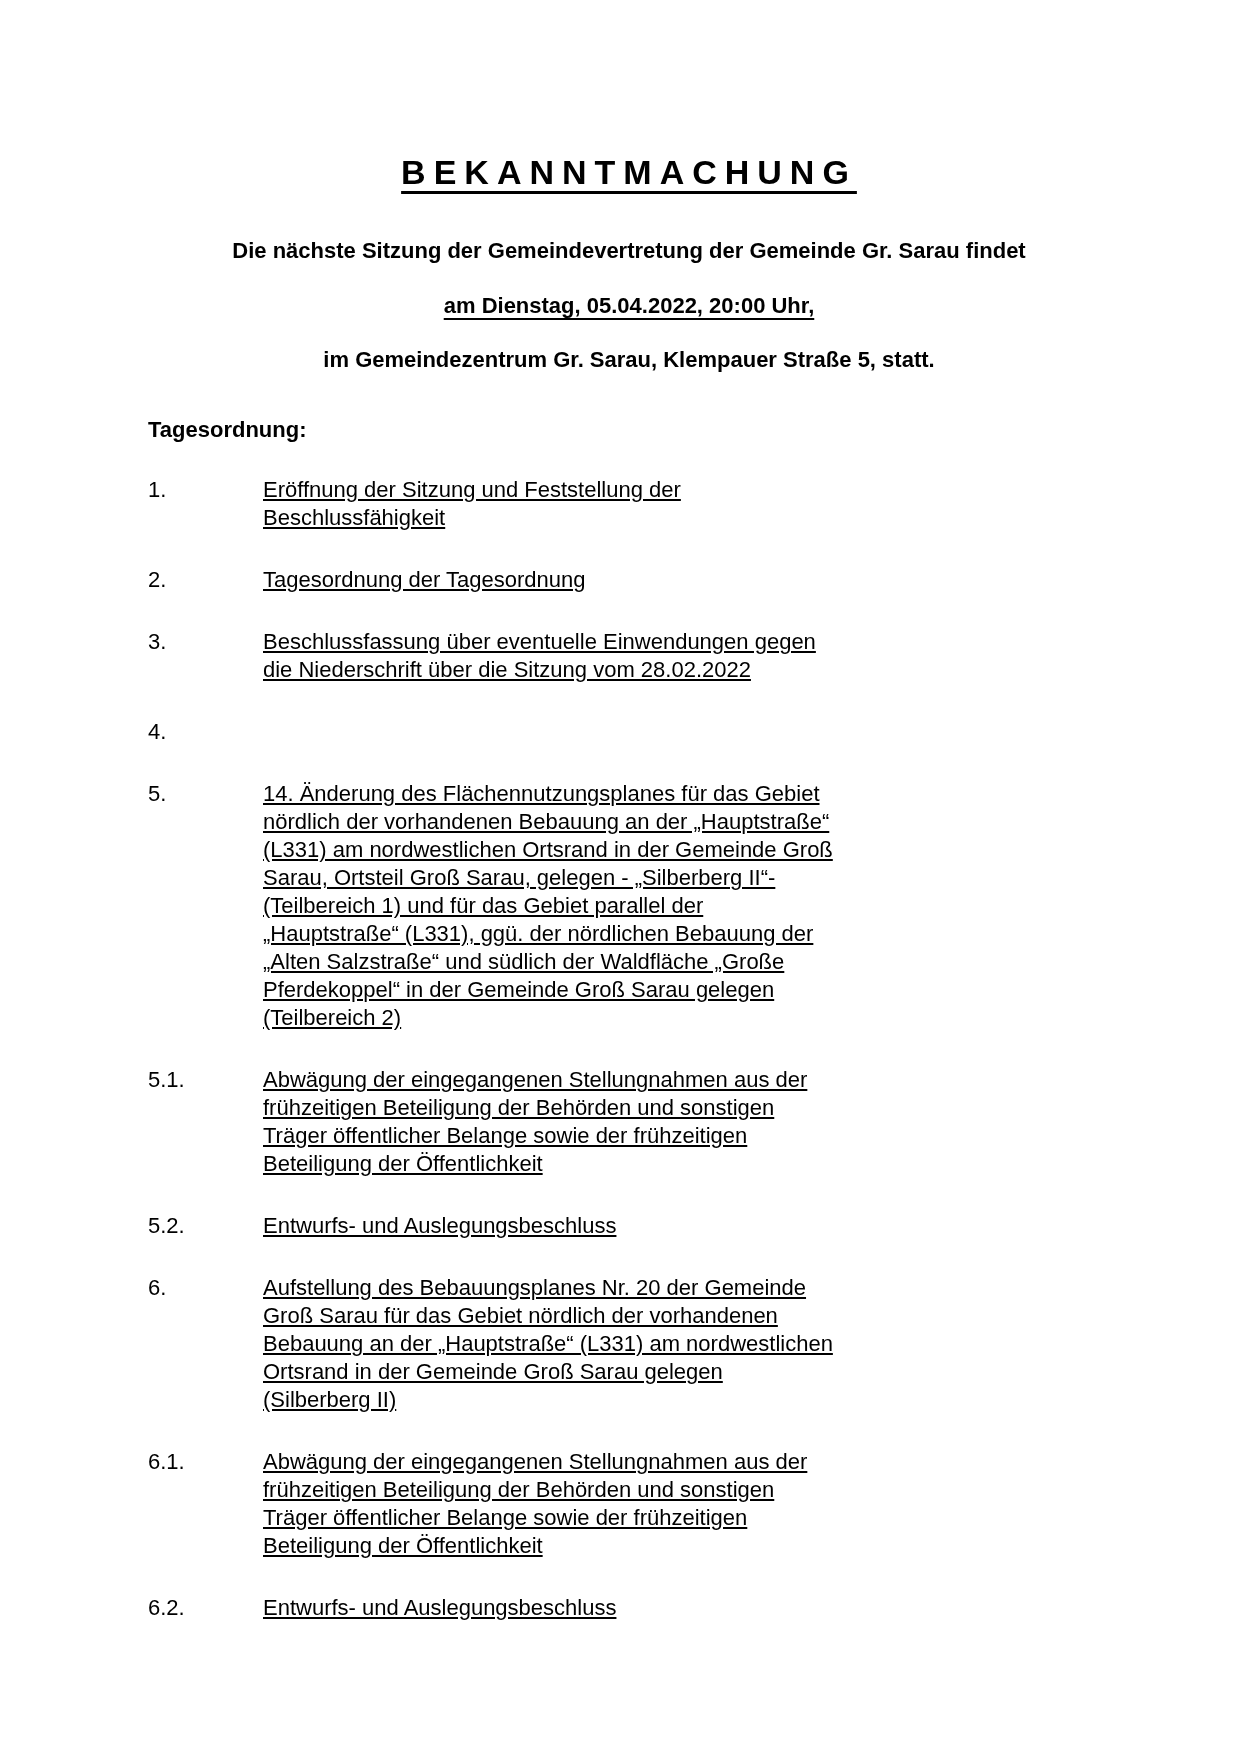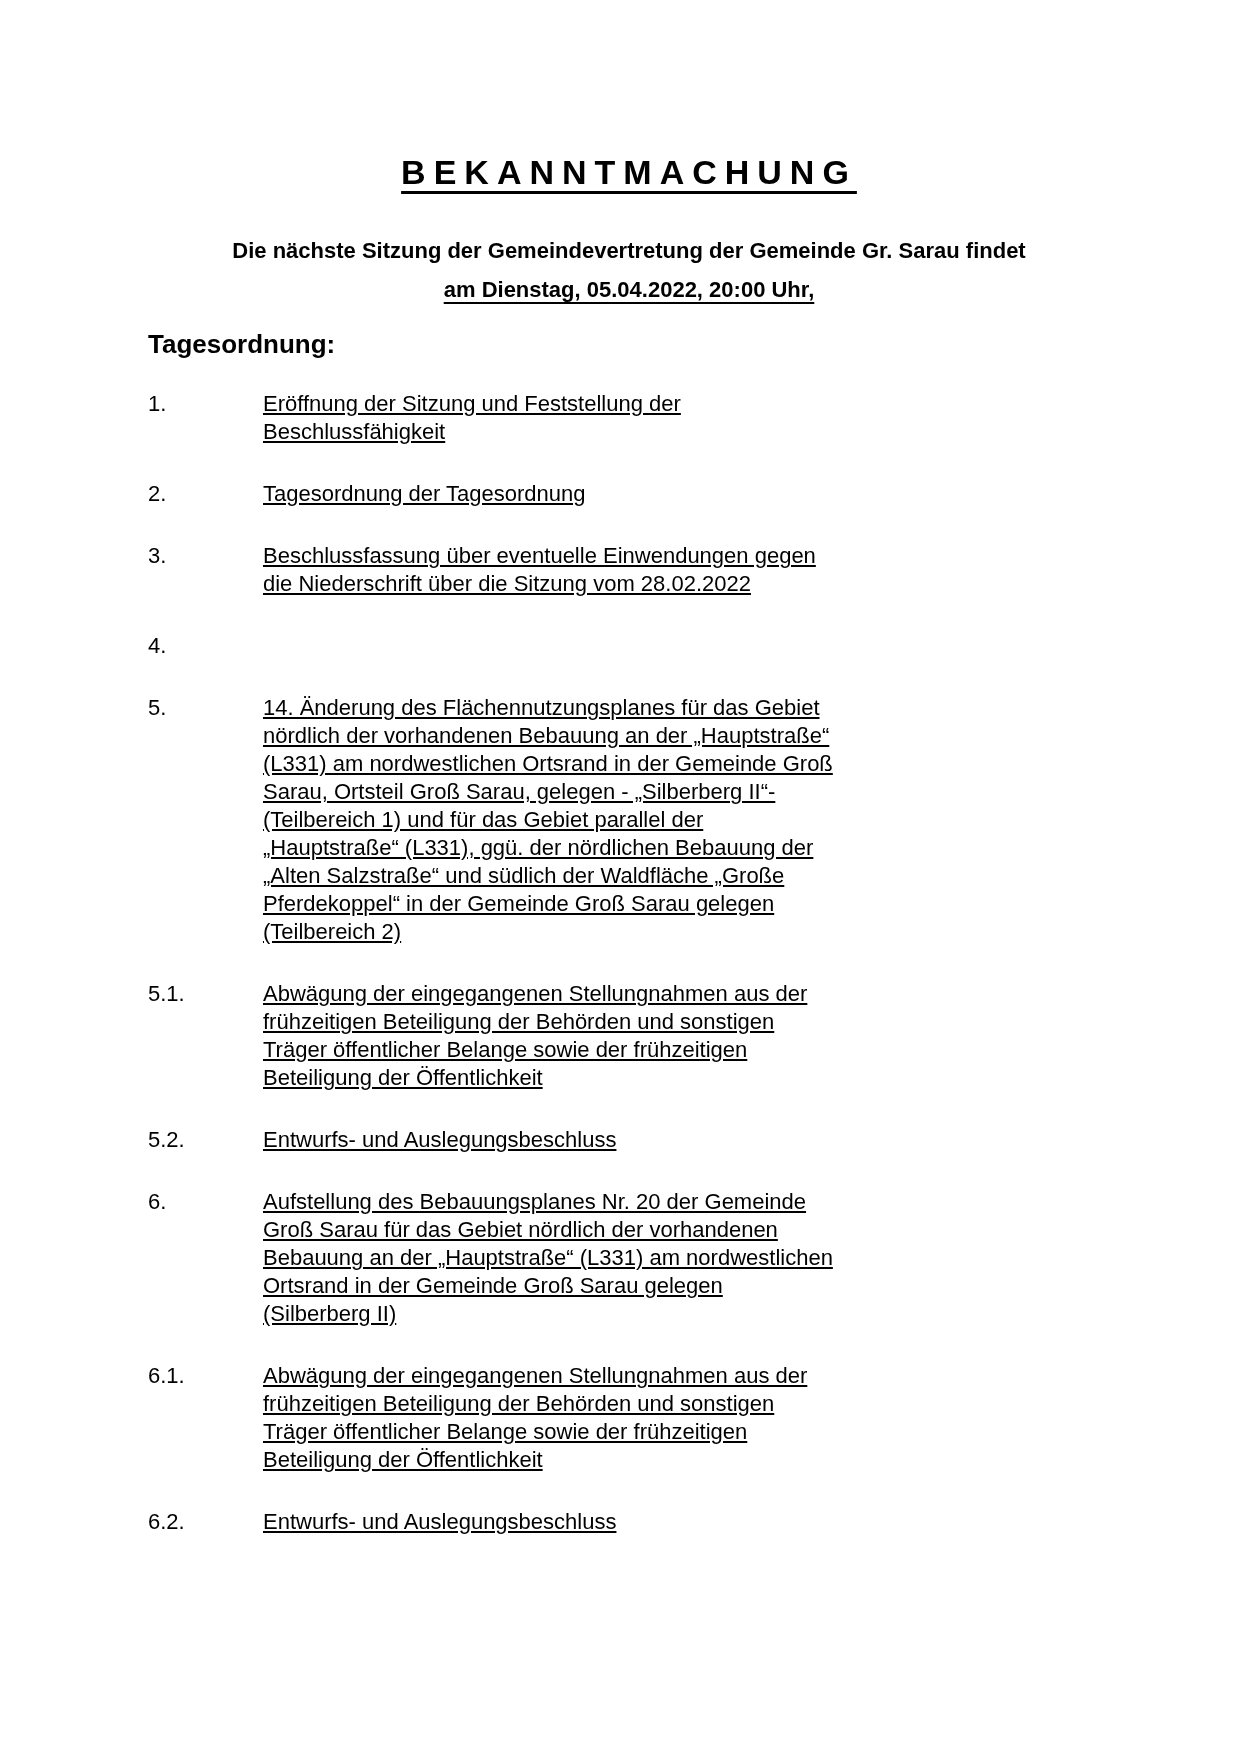--- a/index.html
+++ b/index.html
@@ -35,29 +35,29 @@
     text-decoration-thickness: 3px;
     text-underline-offset: 7px;
   }
   .intro-line {
     text-align: center;
     font-size: 22px;
     line-height: 28px;
     font-weight: bold;
     margin: 0 0 26px 0;
   }
-  .intro-line.first { margin-bottom: 11px; }
+  .intro-line.first { margin-bottom: 27px; }
   .intro-line.last  { margin-bottom: 42px; }
   .intro-line .u {
     text-decoration: underline;
     text-decoration-thickness: 2px;
     text-underline-offset: 5px;
   }
   .section-label {
-    font-size: 26px;
+    font-size: 22px;
     line-height: 28px;
     font-weight: bold;
     margin: 0 0 32px 0;
   }
   .agenda {
     display: flex;
     flex-direction: column;
     row-gap: 34px;
   }
   .agenda-row {
@@ -79,20 +79,21 @@
 <body>
 
 <div class="page">
 
   <h1 class="doc-title"><span class="u">BEKANNTMACHUNG</span></h1>
 
   <p class="intro-line first">Die nächste Sitzung der Gemeindevertretung der Gemeinde Gr. Sarau findet</p>
 
   <p class="intro-line"><span class="u">am Dienstag, 05.04.2022, 20:00 Uhr,</span></p>
 
+  <p class="intro-line last">im Gemeindezentrum Gr. Sarau, Klempauer Straße 5, statt.</p>
 
   <p class="section-label">Tagesordnung:</p>
 
   <div class="agenda">
     <div class="agenda-row">
       <div class="agenda-number">1.</div>
       <div class="agenda-text">Eröffnung der Sitzung und Feststellung der
 Beschlussfähigkeit</div>
     </div>
 

